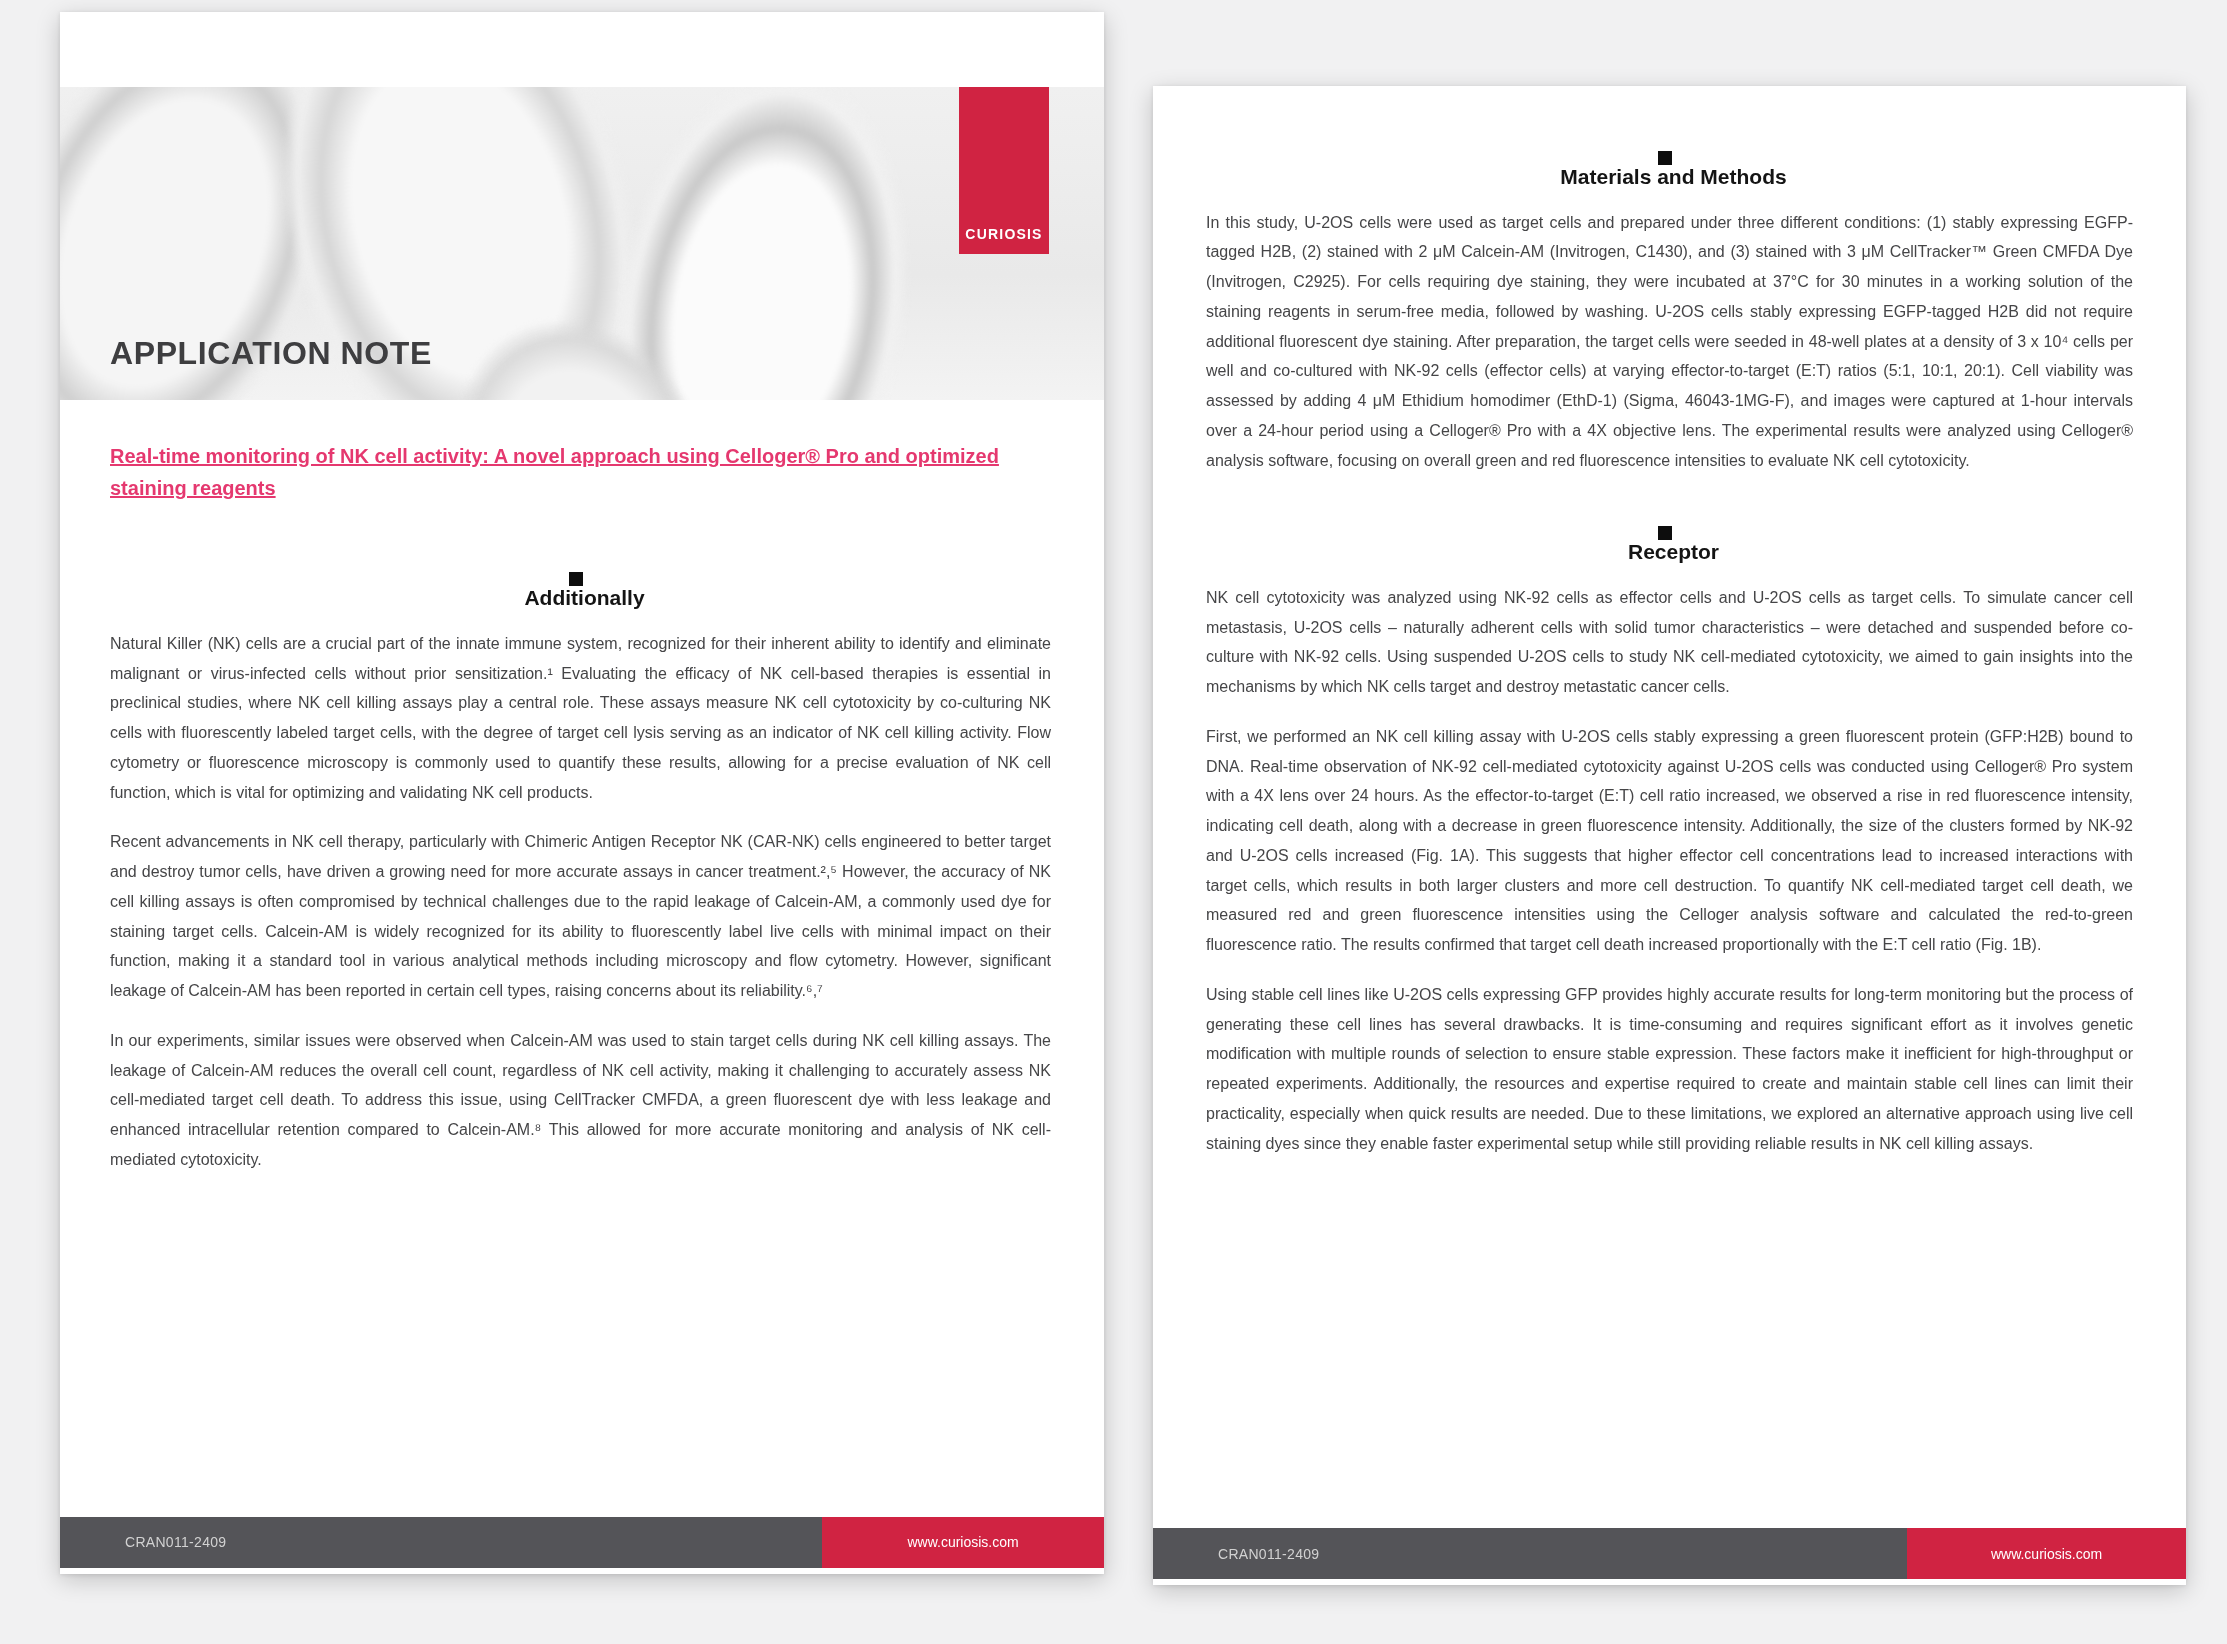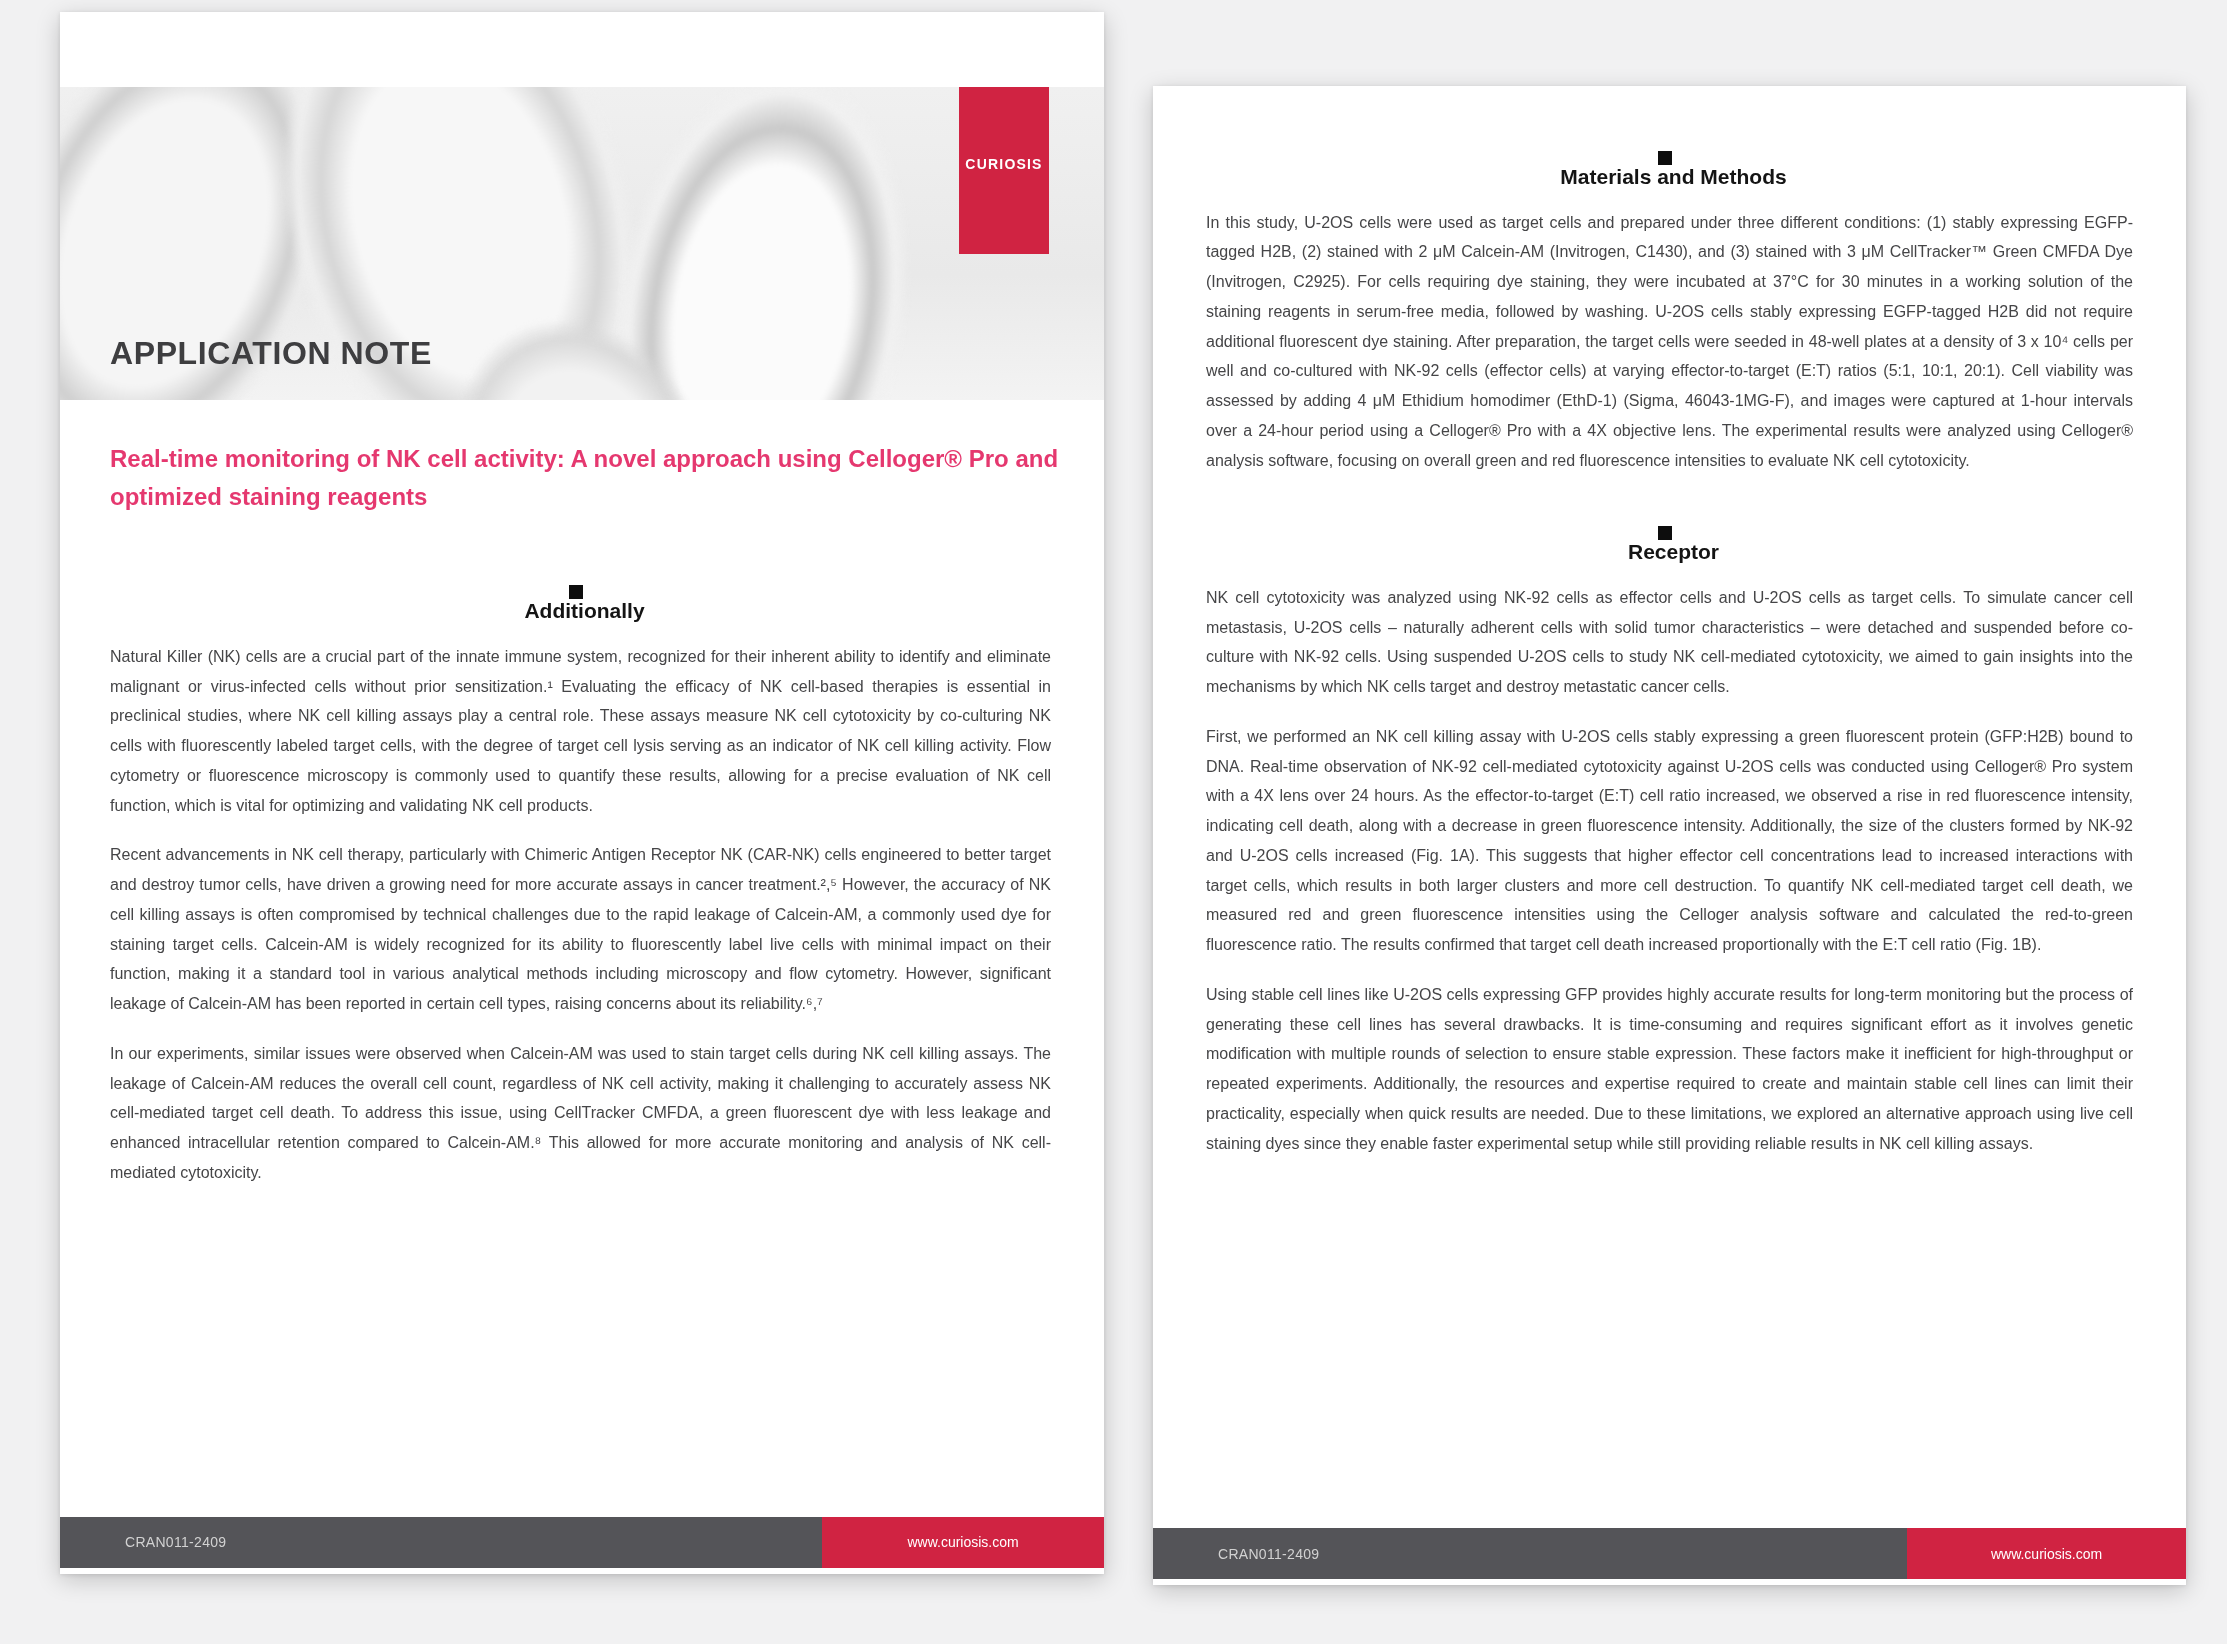--- a/index.html
+++ b/index.html
@@ -23,21 +23,21 @@
        background:radial-gradient(closest-side,#f2f2f2 50%,#dadada 68%,rgba(240,240,240,0) 80%);}
   .kicker{position:absolute;left:50px;bottom:28px;font-size:32px;font-weight:bold;color:#3e3e40;letter-spacing:0.6px;text-align:center;}
 
   .brand-banner{position:absolute;top:75px;right:55px;width:90px;height:167px;
                 display:flex;align-items:flex-end;justify-content:center;padding-bottom:11.6px;box-sizing:border-box;}
   .brand-banner span{color:#ffffff;font-size:14px;font-weight:bold;letter-spacing:1.2px;}
 
   
   .p1-body{padding:428px 45px 0 50px;}
   .p2-body{padding:65px 45px 0 53px;}
-  .doc-title{font-size:24px;line-height:1.62;font-weight:bold;margin:0 0 68px 0;}
+  .doc-title{font-size:20px;line-height:1.62;font-weight:bold;margin:0 0 68px 0;text-decoration:underline;}
   .sec-heading{display:flex;align-items:center;font-size:21px;font-weight:bold;color:#141414;margin:0 0 18.6px 0;flex-direction:column;}
   .sec-heading .sq{width:14px;height:14px;background:#0d0d0d;margin-right:17.4px;flex:0 0 auto;}
   .sec + .sec{margin-top:51px;}
   .para{font-size:16px;line-height:1.86;color:#454547;text-align:justify;margin:0 8px 20px 0;}
   .para:last-child{margin-bottom:0;}
 
   
   .footer{position:absolute;left:0;right:0;bottom:5.8px;height:51px;display:flex;}
   .footer-code{flex:1 1 auto;display:flex;align-items:center;padding-left:65px;box-sizing:border-box;}
   .footer-code span{color:#d2d2d2;font-size:14px;letter-spacing:0.3px;}
@@ -52,21 +52,21 @@
   <div class="page page1">
 
     <div class="header-band">
       <div class="cellshape cs1"></div>
       <div class="cellshape cs2"></div>
       <div class="cellshape cs3"></div>
       <div class="cellshape cs4"></div>
       <div class="kicker">APPLICATION NOTE</div>
     </div>
 
-    <div class="brand-banner" style="background:#d02342;align-items:center;">
+    <div class="brand-banner" style="background:#d02342;">
       <span>CURIOSIS</span>
     </div>
 
     <div class="p1-body">
       <h1 class="doc-title" style="color:#e5386f;">Real-time monitoring of NK cell activity: A novel approach using Celloger® Pro and optimized staining reagents</h1>
 
       <div class="sec">
         <div class="sec-heading">
           <span class="sq"></span>
           <span>Additionally</span>

